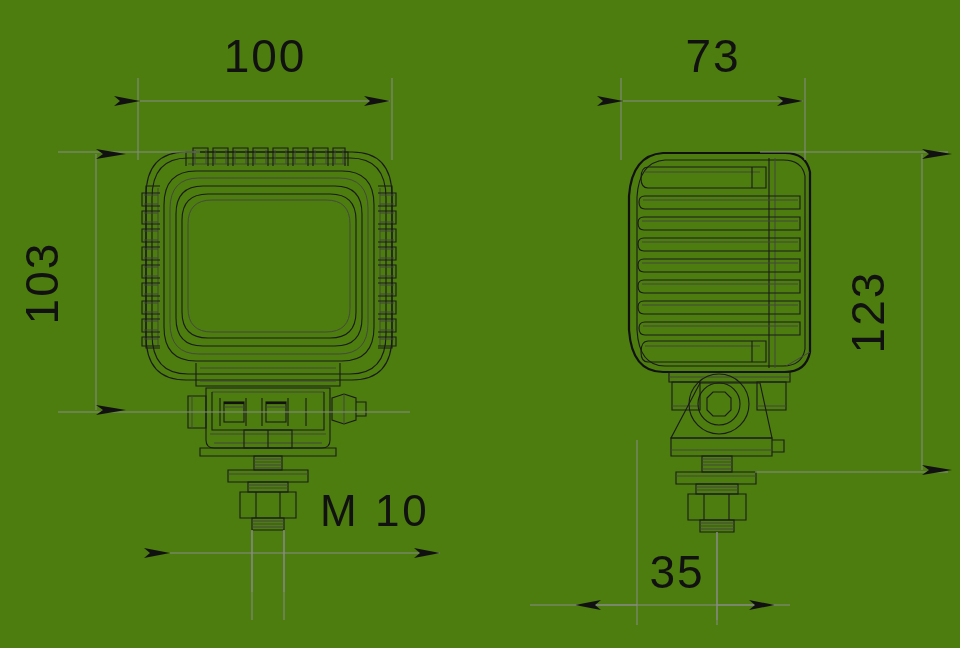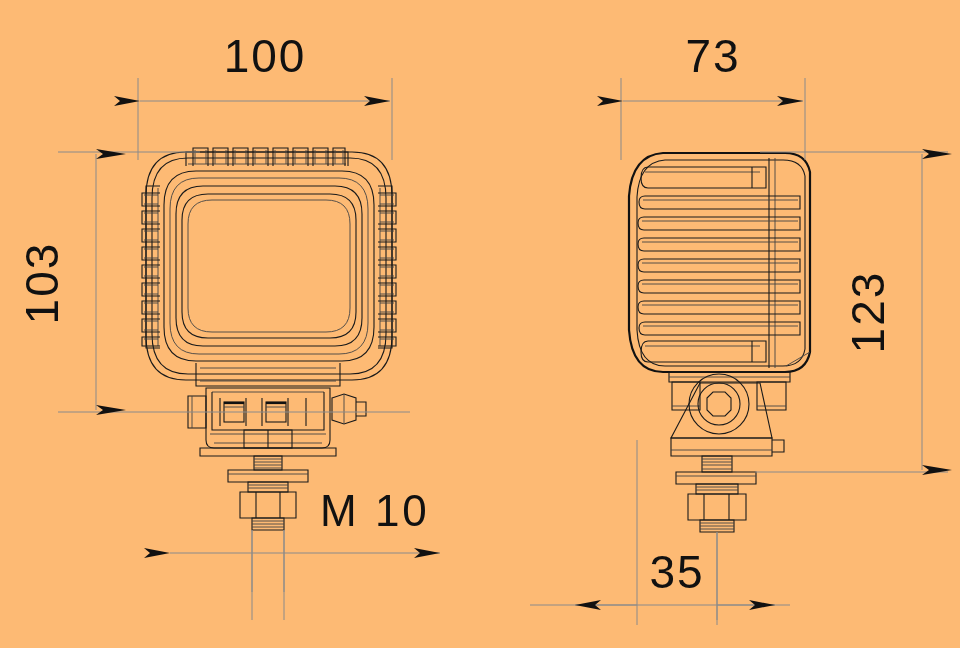--- a/index.html
+++ b/index.html
@@ -7,21 +7,21 @@
     padding: 0;
     background: #ffffff;
   }
   body {
     font-family: "Liberation Sans", sans-serif;
   }
   #sheet {
     position: relative;
     width: 960px;
     height: 648px;
-    background: #fdba74;
+    background: #4d7c0f;
     overflow: hidden;
   }
   #sheet svg {
     display: block;
     position: absolute;
     left: 0;
     top: 0;
   }
   .dim-text {
     font-family: "Liberation Sans", sans-serif;

